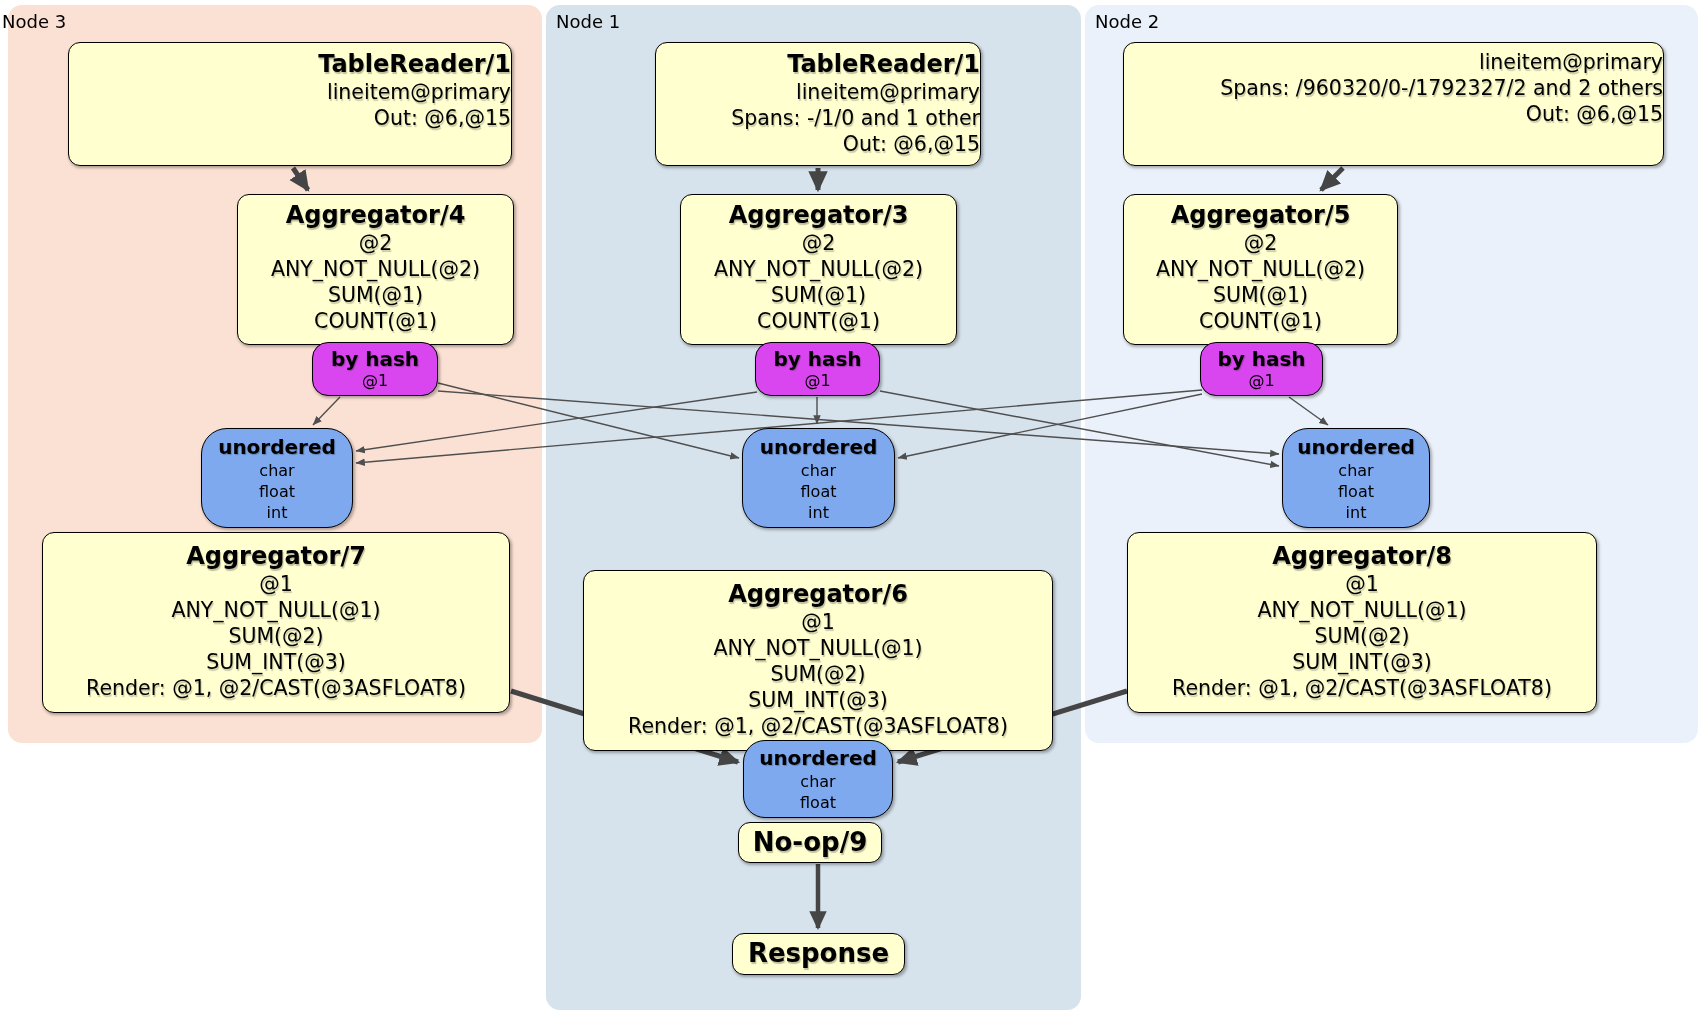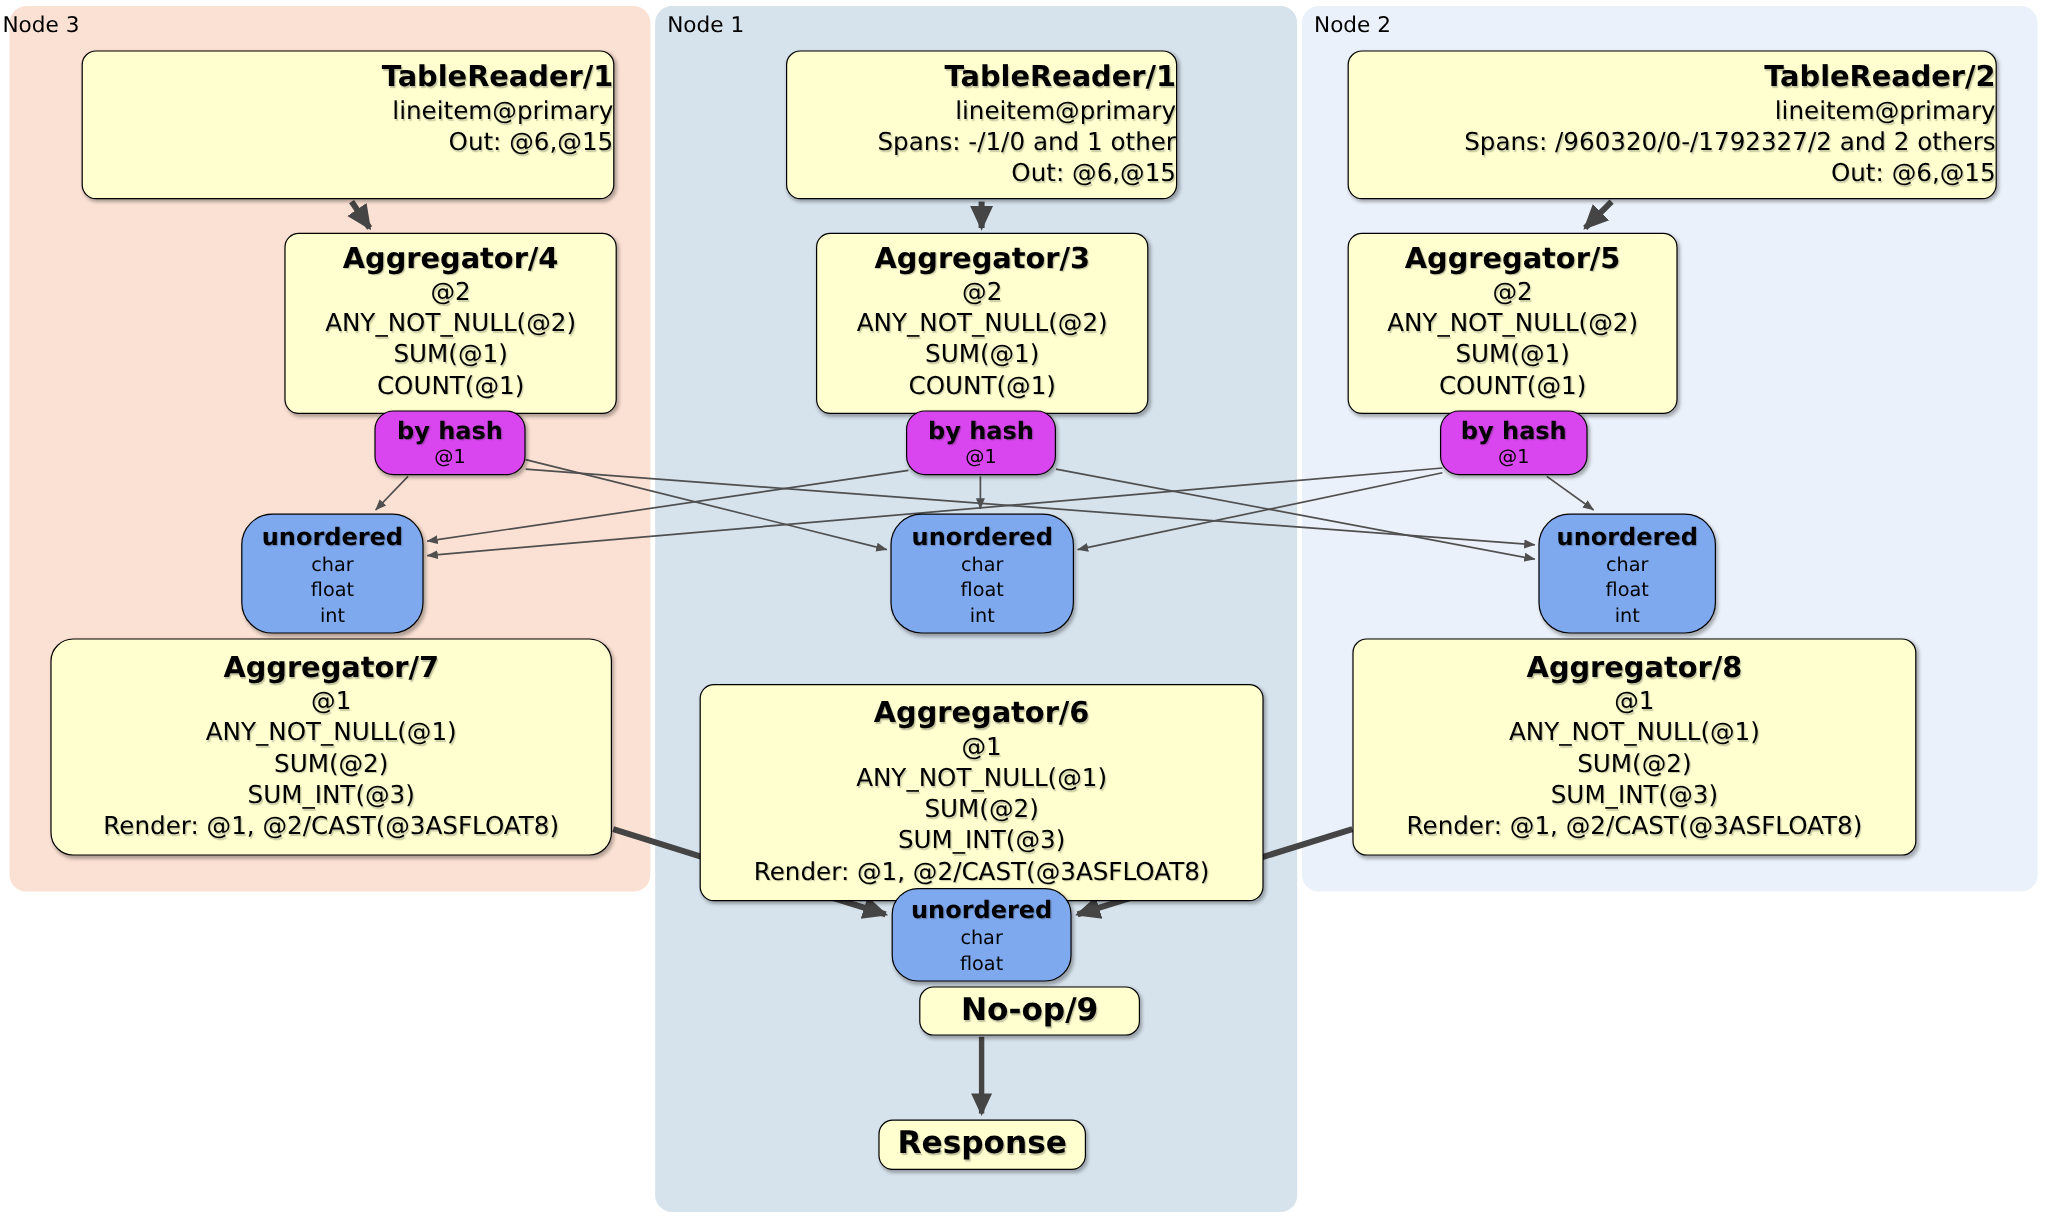--- a/index.html
+++ b/index.html
@@ -86,21 +86,20 @@
     <div class="line">lineitem@primary</div>
     <div class="line">Out: @6,@15</div>
   </div>
   <div class="pbox pt6" style="left:655px;top:42px;width:326px;height:124px;">
     <div class="title">TableReader/1</div>
     <div class="line">lineitem@primary</div>
     <div class="line">Spans: -/1/0 and 1 other</div>
     <div class="line">Out: @6,@15</div>
   </div>
   <div class="pbox pt6" style="left:1123px;top:42px;width:541px;height:124px;">
-    <div class="title">TableReader/2</div>
     <div class="line">lineitem@primary</div>
     <div class="line">Spans: /960320/0-/1792327/2 and 2 others</div>
     <div class="line">Out: @6,@15</div>
   </div>
 
   <div class="pbox pt5" style="left:237px;top:194px;width:277px;height:151px;">
     <div class="title">Aggregator/4</div>
     <div class="line">@2</div>
     <div class="line">ANY_NOT_NULL(@2)</div>
     <div class="line">SUM(@1)</div>
@@ -146,21 +145,21 @@
     <div class="line">float</div>
     <div class="line">int</div>
   </div>
   <div class="sync pt5" style="left:1282px;top:428px;width:148px;height:100px;">
     <div class="title">unordered</div>
     <div class="line">char</div>
     <div class="line">float</div>
     <div class="line">int</div>
   </div>
 
-  <div class="pbox pt8" style="left:42px;top:532px;width:468px;height:181px;border-radius:19px;">
+  <div class="pbox pt8" style="left:42px;top:532px;width:468px;height:181px;">
     <div class="title">Aggregator/7</div>
     <div class="line">@1</div>
     <div class="line">ANY_NOT_NULL(@1)</div>
     <div class="line">SUM(@2)</div>
     <div class="line">SUM_INT(@3)</div>
     <div class="line">Render: @1, @2/CAST(@3ASFLOAT8)</div>
   </div>
   <div class="pbox pt8" style="left:583px;top:532px;width:470px;height:181px;margin-top:38px;">
     <div class="title">Aggregator/6</div>
     <div class="line">@1</div>
@@ -176,20 +175,20 @@
     <div class="line">SUM(@2)</div>
     <div class="line">SUM_INT(@3)</div>
     <div class="line">Render: @1, @2/CAST(@3ASFLOAT8)</div>
   </div>
 
   <div class="sync final-sync pt4" style="left:743px;top:740px;width:150px;height:78px;">
     <div class="title">unordered</div>
     <div class="line">char</div>
     <div class="line">float</div>
   </div>
-  <div class="pbox terminal pt2" style="left:766px;top:822px;width:184px;height:41px;border-radius:12px;">
+  <div class="pbox terminal pt2" style="left:738px;top:822px;width:144px;height:41px;border-radius:12px;">
     <div class="title">No-op/9</div>
   </div>
   <div class="pbox terminal pt2" style="left:732px;top:933px;width:173px;height:42px;">
     <div class="title">Response</div>
   </div>
 
 </div>
 
 </body></html>

